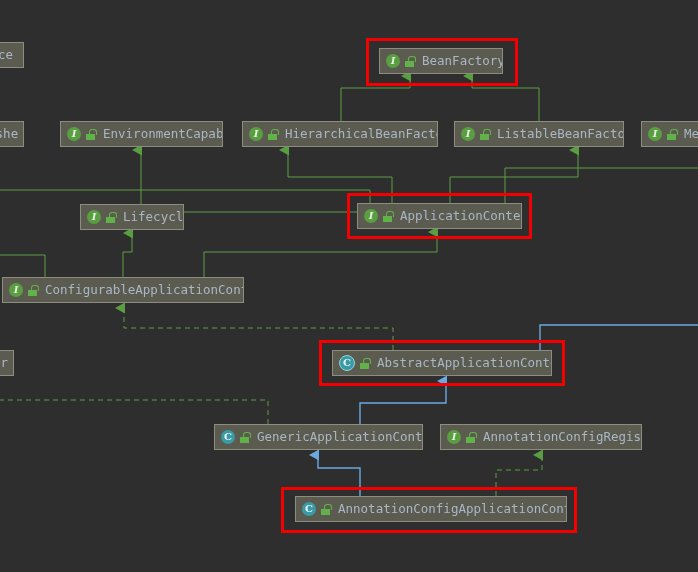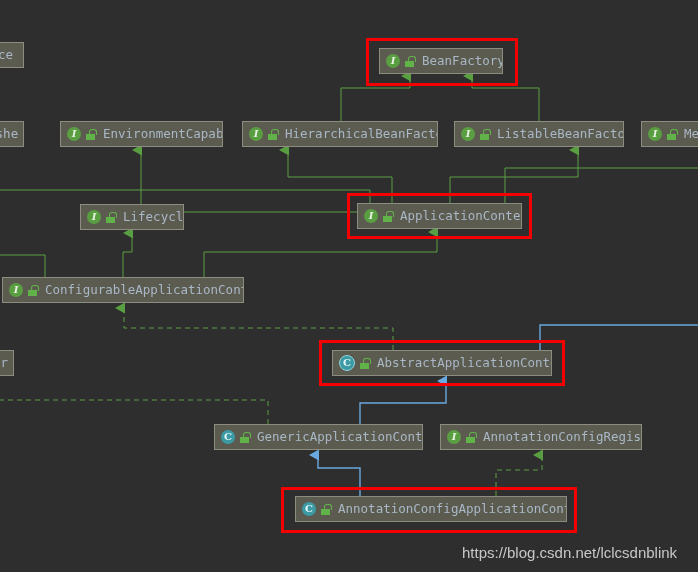--- a/index.html
+++ b/index.html
@@ -268,14 +268,13 @@
         <span class="label">AnnotationConfigApplicationContex</span>
       </div>
     </div>
   <div id="highlights-layer">
       <div class="highlight-box" style="left: 366px; top: 38px; width: 152px; height: 48px; border-color: rgb(244, 0, 0);"></div>
       <div class="highlight-box" style="left: 347px; top: 193px; width: 185px; height: 46px; border-color: rgb(244, 0, 0);"></div>
       <div class="highlight-box" style="left: 319px; top: 340px; width: 246px; height: 46px; border-color: rgb(244, 0, 0);"></div>
       <div class="highlight-box" style="left: 281px; top: 487px; width: 296px; height: 46px; border-color: rgb(244, 0, 0);"></div>
     </div>
 
-  <div id="watermark" style="left: 462px; top: 544px;">https://blog.csdn.net/lclcsdnblink</div>
 </div>
 
 </body></html>

